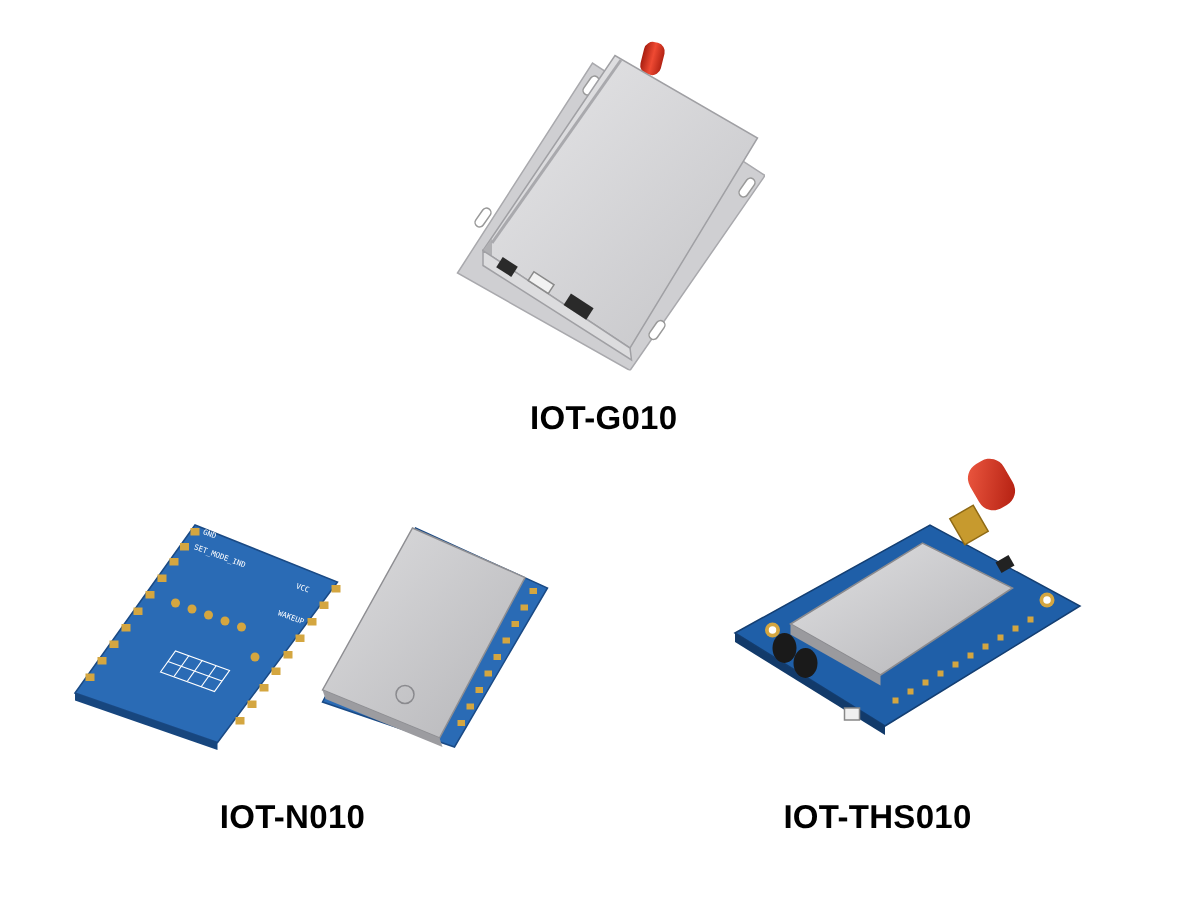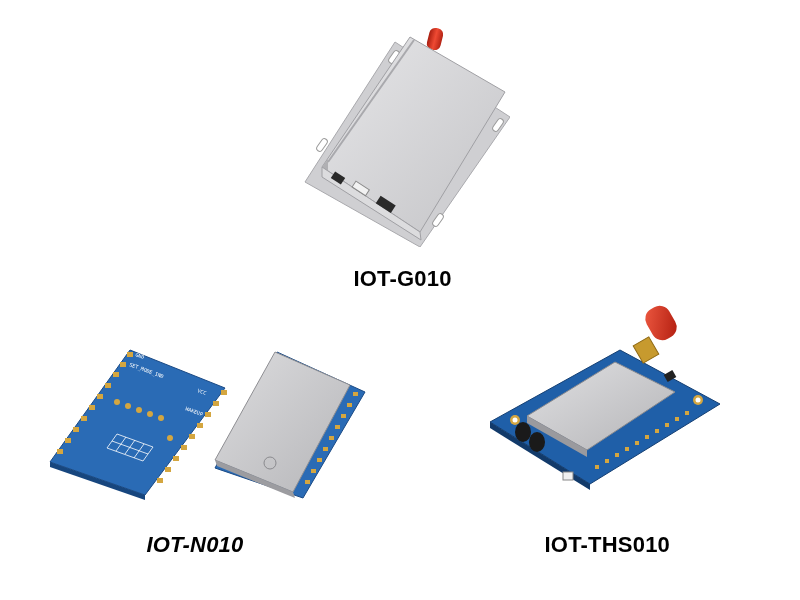--- a/index.html
+++ b/index.html
@@ -118,21 +118,21 @@
       <rect x="296" y="84" width="5" height="4"></rect>
         <rect x="290" y="95" width="5" height="4"></rect>
       <rect x="284" y="106" width="5" height="4"></rect>
         <rect x="278" y="117" width="5" height="4"></rect>
       <rect x="272" y="128" width="5" height="4"></rect>
         <rect x="266" y="139" width="5" height="4"></rect>
       <rect x="260" y="150" width="5" height="4"></rect>
     </g>
   </svg>
 </div>
-<div class="label" style="left:110px; top:532px; width:170px;font-style:italic;">IOT-N010</div>
+<div class="label" style="left:110px; top:532px; width:170px;">IOT-N010</div>
 
 <div class="product" style="left:485px; top:292px; width:245px; height:205px;">
   <svg width="245" height="205" viewBox="0 0 245 205">
     <defs>
       <linearGradient id="shield2" x1="0" y1="0" x2="1" y2="1">
         <stop offset="0" stop-color="#e0e0e2"></stop>
         <stop offset="1" stop-color="#b4b4b7"></stop>
       </linearGradient>
       <linearGradient id="red2" x1="0" y1="0" x2="1" y2="1">
         <stop offset="0" stop-color="#ef5a42"></stop>
@@ -168,13 +168,13 @@
     <ellipse cx="52" cy="150" rx="8" ry="10" fill="#1a1a1a"></ellipse>
 
     <rect x="78" y="180" width="10" height="8" fill="#f0f0f0" stroke="#888"></rect>
 
     <rect x="180" y="80" width="10" height="8" fill="#222" transform="rotate(-30 185 84)"></rect>
 
     <rect x="152" y="48" width="18" height="20" fill="#c79a2e" stroke="#8f6a15" transform="rotate(-30 161 58)"></rect>
     <rect x="163" y="14" width="26" height="34" rx="11" fill="url(#red2)" transform="rotate(-30 176 31)"></rect>
   </svg>
 </div>
-<div class="label" style="left:500px; top:532px; width:170px;text-align:right;">IOT-THS010</div>
+<div class="label" style="left:500px; top:532px; width:170px;">IOT-THS010</div>
 
 </body></html>

